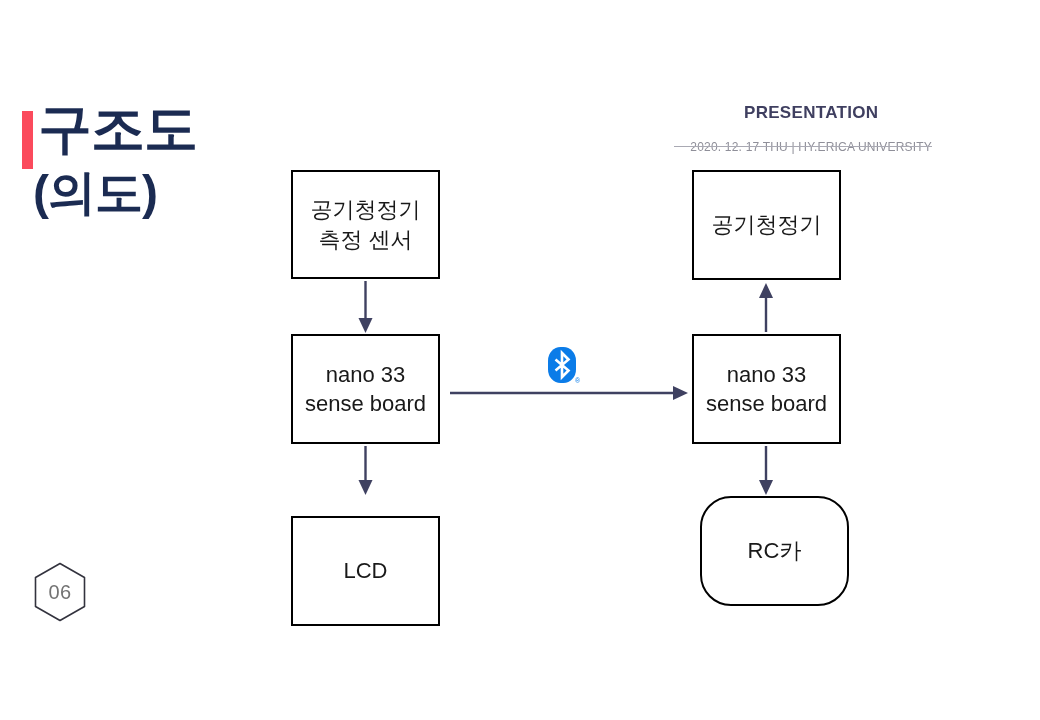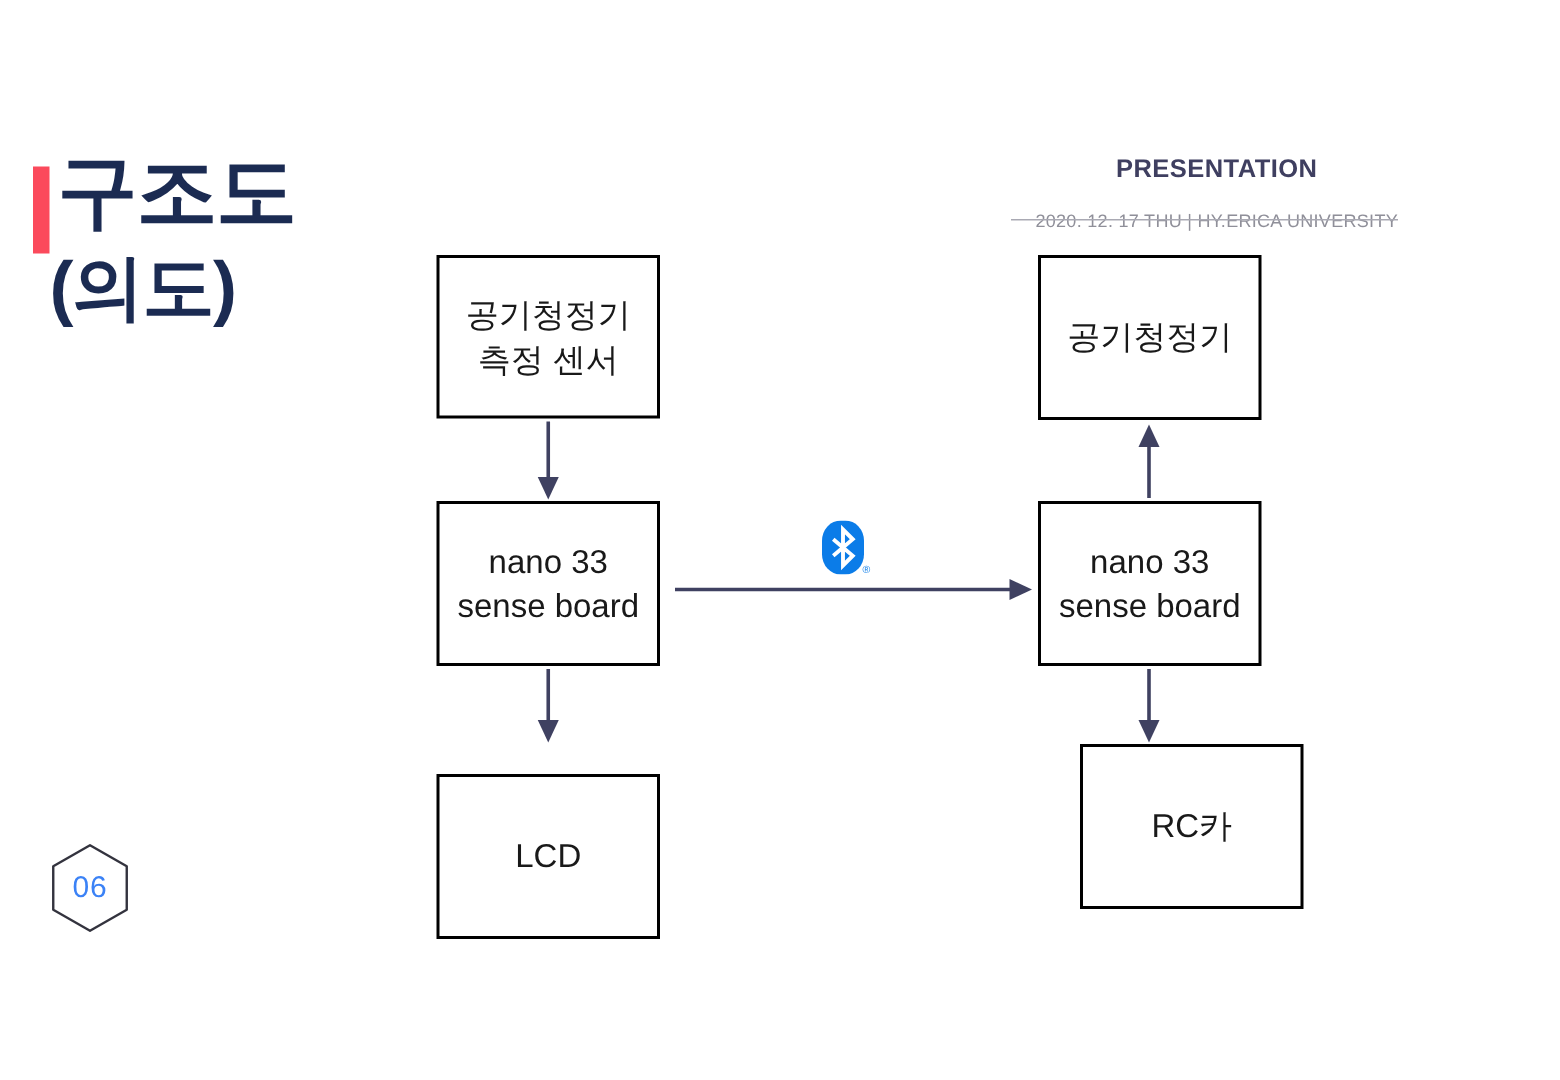--- a/index.html
+++ b/index.html
@@ -59,21 +59,21 @@
     border:2px solid #000;background:#fff;
     display:flex;align-items:center;justify-content:center;
     text-align:center;font-size:22px;color:#191919;
     line-height:1.32;white-space:pre-line;
   }
   #n1{left:291px;top:170px;height:109px;}
   #n2{left:291px;top:334px;}
   #n3{left:291px;top:496px;margin-top:20px;}
   #n4{left:692px;top:170px;}
   #n5{left:692px;top:334px;}
-  #n6{left:720px;top:496px;}
+  #n6{left:700px;top:496px;border-radius:31px;}
 
   
   .arrows{
     position:absolute;left:0;top:0;width:1040px;height:720px;
     pointer-events:none;
   }
   .arrows line{stroke:var(--arrow);stroke-width:2.4;}
   .arrows polygon{fill:var(--arrow);}
 
   
@@ -86,21 +86,21 @@
   }
 
   
   .hex{
     position:absolute;left:34px;top:562px;width:52px;height:60px;
   }
   .hex svg{position:absolute;left:0;top:0;}
   .hex-num{
     position:absolute;left:0;top:0;width:52px;height:60px;
     display:flex;align-items:center;justify-content:center;
-    font-size:20px;color:#3b82f6;letter-spacing:0.5px;
+    font-size:20px;color:#737373;letter-spacing:0.5px;
   }
 </style>
 </head>
 <body>
 
 <div class="slide">
 
   <div class="accent-bar"></div>
   <div class="title-l1">구조도</div>
   <div class="title-l2">(의도)</div>

